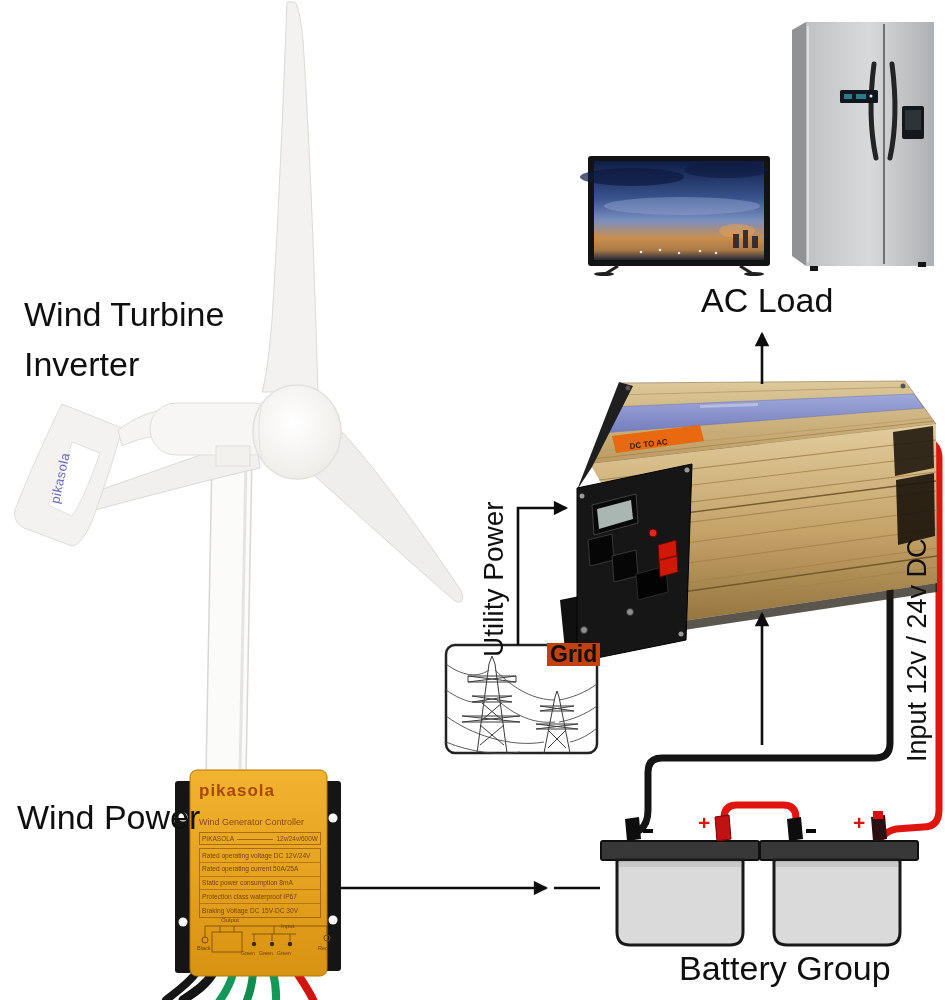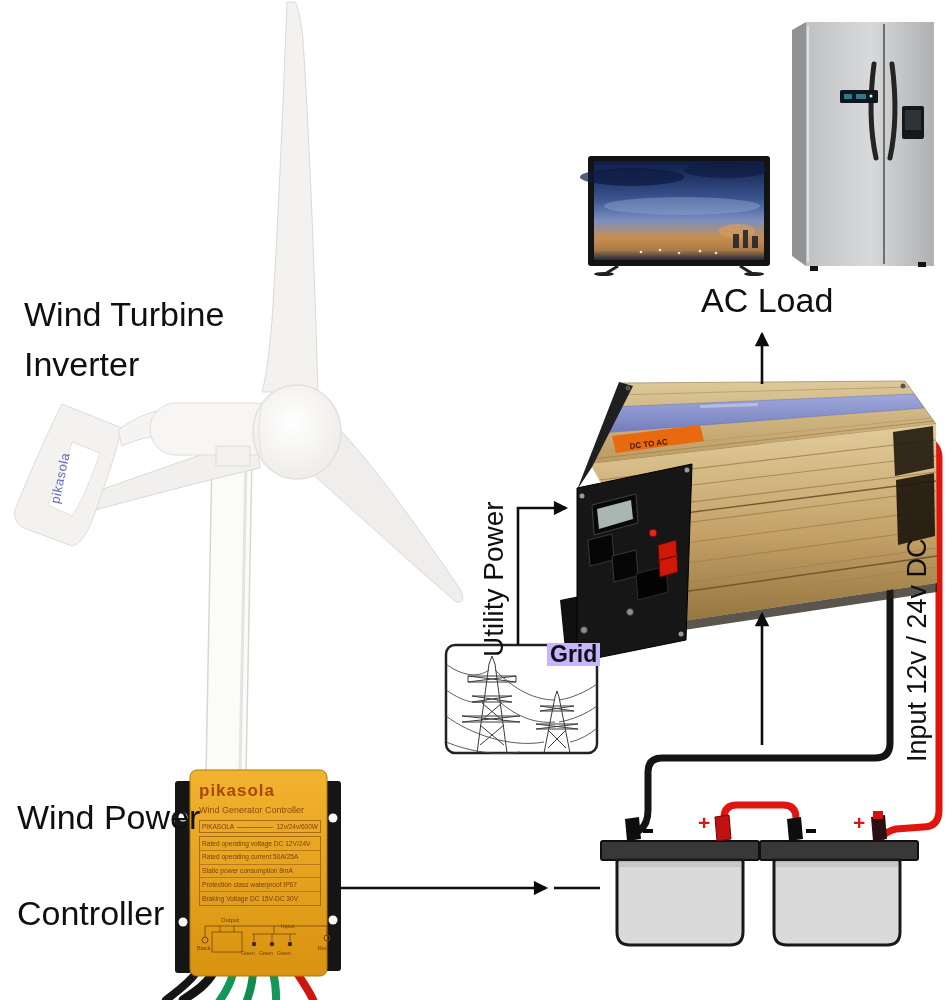--- a/index.html
+++ b/index.html
@@ -3,27 +3,27 @@
 <meta charset="utf-8">
 <style>
   html,body{margin:0;padding:0;background:#fff;}
   #stage{position:relative;width:945px;height:1000px;background:#fff;overflow:hidden;
          font-family:"Liberation Sans",sans-serif;}
   #stage svg{position:absolute;left:0;top:0;}
   .label{position:absolute;color:#0f0f0f;white-space:nowrap;font-size:34px;line-height:1;
          font-family:"Liberation Sans",sans-serif;}
   .label.small{font-size:23px;font-weight:bold;}
   .vert{writing-mode:vertical-rl;transform:rotate(180deg);display:flex;align-items:center;justify-content:center;}
-  .grid-tag{background:#c4b5fd;padding:0 3px;}
+  .grid-tag{background:#c2410c;padding:0 3px;}
   .fin-brand{position:absolute;left:60px;top:478px;transform:translate(-50%,-50%) rotate(-78deg);
              color:#6b6bbd;font-size:13px;letter-spacing:.5px;}
   
   .ctrl-text{position:absolute;left:199px;top:781px;width:122px;color:#7c4110;}
   .ctrl-brand{font-size:17px;font-weight:bold;letter-spacing:1px;color:#a8480a;}
-  .ctrl-title{font-size:9px;margin-top:4px;color:#8a4a12;}
+  .ctrl-title{font-size:9px;margin-top:16px;color:#8a4a12;}
   .ctrl-model{display:flex;align-items:center;border:1px solid rgba(150,85,15,.75);
               margin-top:5px;padding:2px;font-size:6.5px;}
   .ctrl-model .dash{flex:1;border-bottom:1px solid rgba(150,85,15,.8);margin:0 3px;height:1px;}
   .ctrl-specs{border:1px solid rgba(150,85,15,.75);margin-top:3px;}
   .spec-row{font-size:6.6px;line-height:1.15;padding:2.6px 2px;border-bottom:1px solid rgba(150,85,15,.55);}
   .spec-row:last-child{border-bottom:none;}
   .tinylabel{position:absolute;color:#6e3c0e;font-size:5.5px;line-height:1;}
   .plus{position:absolute;color:#e01510;font-size:21px;font-weight:bold;line-height:1;}
 </style>
 </head>
@@ -253,21 +253,21 @@
   </g>
 </svg>
 
 <div class="label" style="left:24px;top:297px;">Wind Turbine</div>
 <div class="label" style="left:24px;top:347px;">Inverter</div>
 <div class="label" style="left:701px;top:283px;">AC Load</div>
 <div class="label vert" style="left:480px;top:492px;height:175px;font-size:28px;">Utility Power</div>
 <div class="label vert" style="left:904px;top:535px;height:230px;font-size:27px;">Input 12v / 24v DC</div>
 <div class="label small grid-tag" style="left:547px;top:643px;">Grid</div>
 <div class="label" style="left:17px;top:800px;">Wind Power</div>
-<div class="label" style="left:17px;top:896px;">Controller</div>
+<div class="label" style="left:679px;top:951px;">Battery Group</div>
 
 <span class="fin-brand">pikasola</span>
 
 <div class="ctrl-text">
   <div class="ctrl-brand">pikasola</div>
   <div class="ctrl-title">Wind Generator Controller</div>
   <div class="ctrl-model">
     <span>PIKASOLA</span>
     <span class="dash"></span>
     <span>12v/24v/600W</span>

